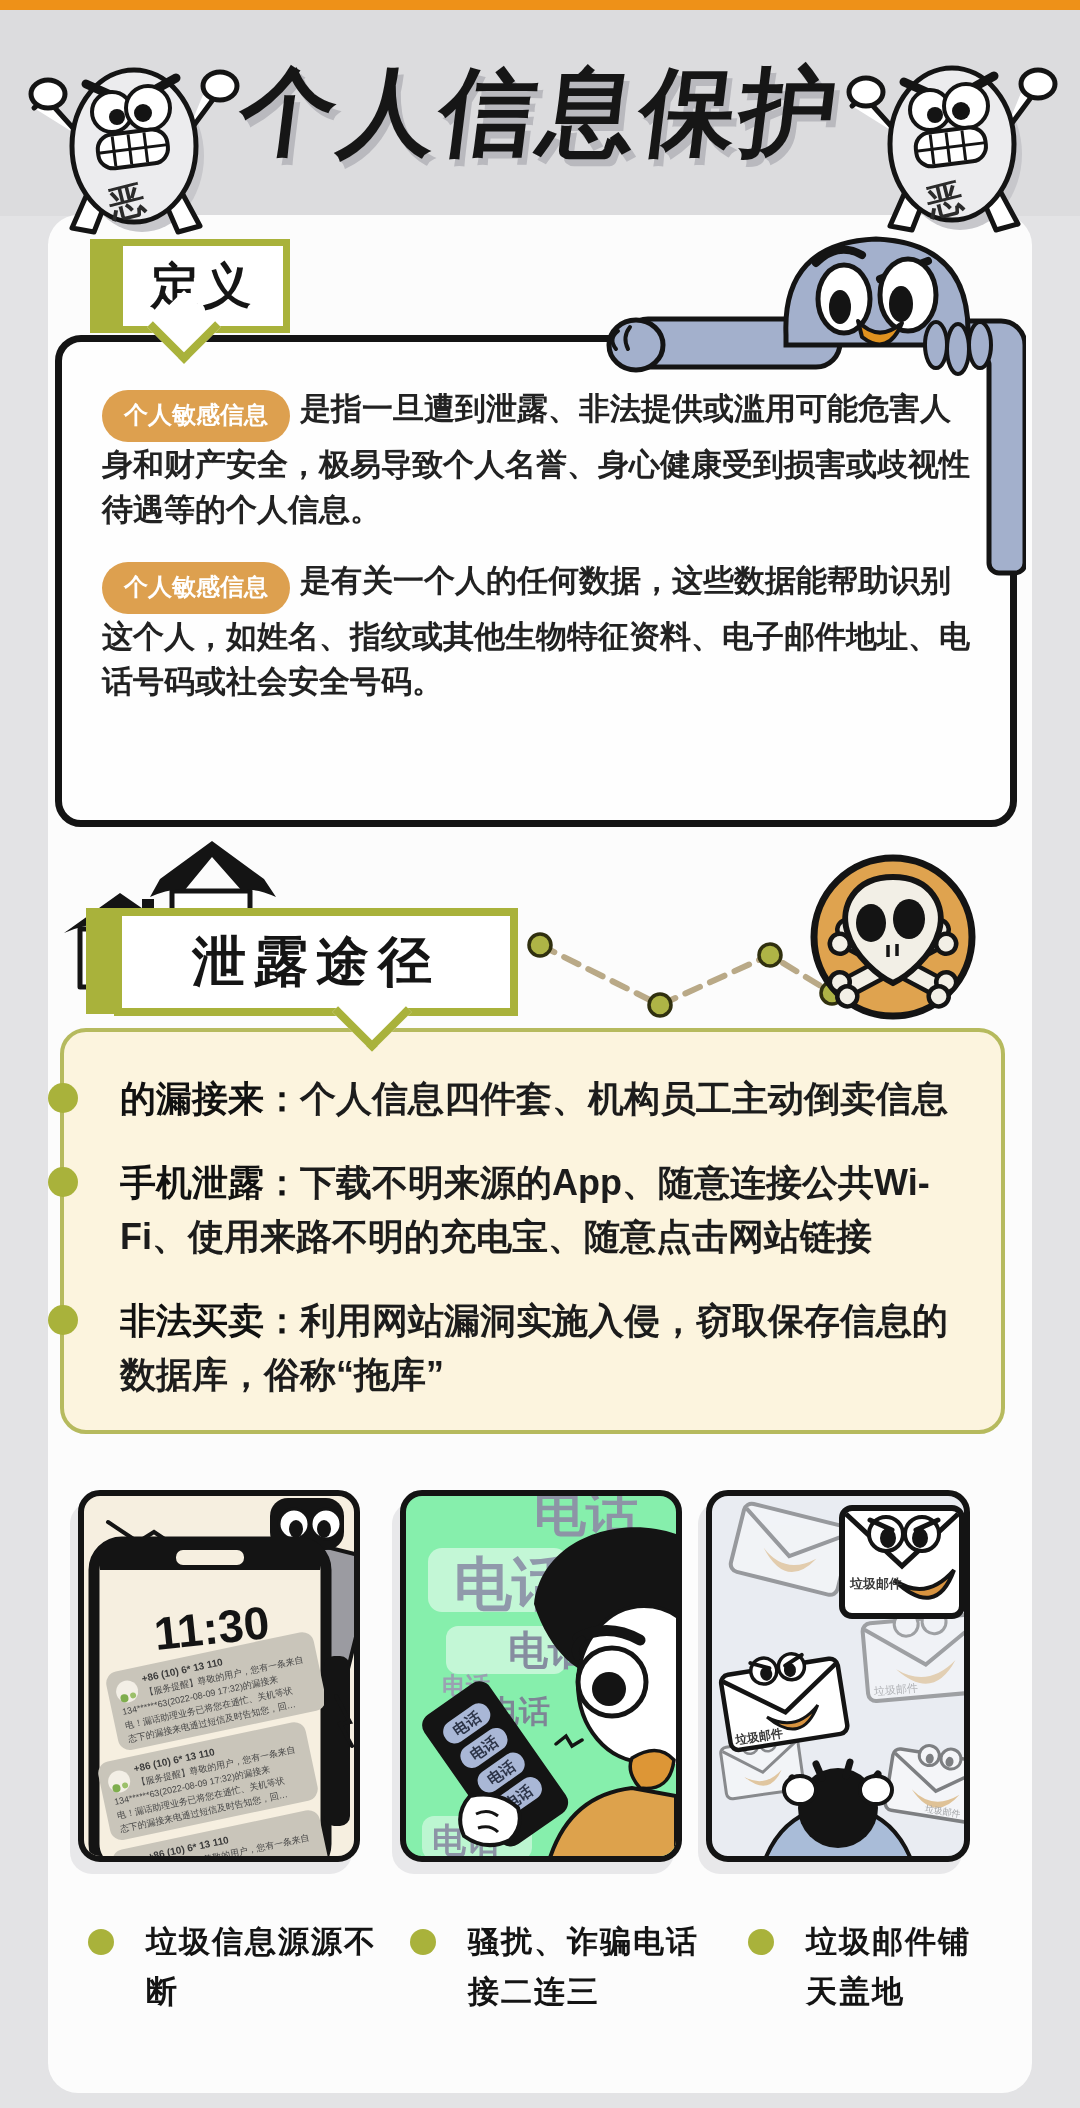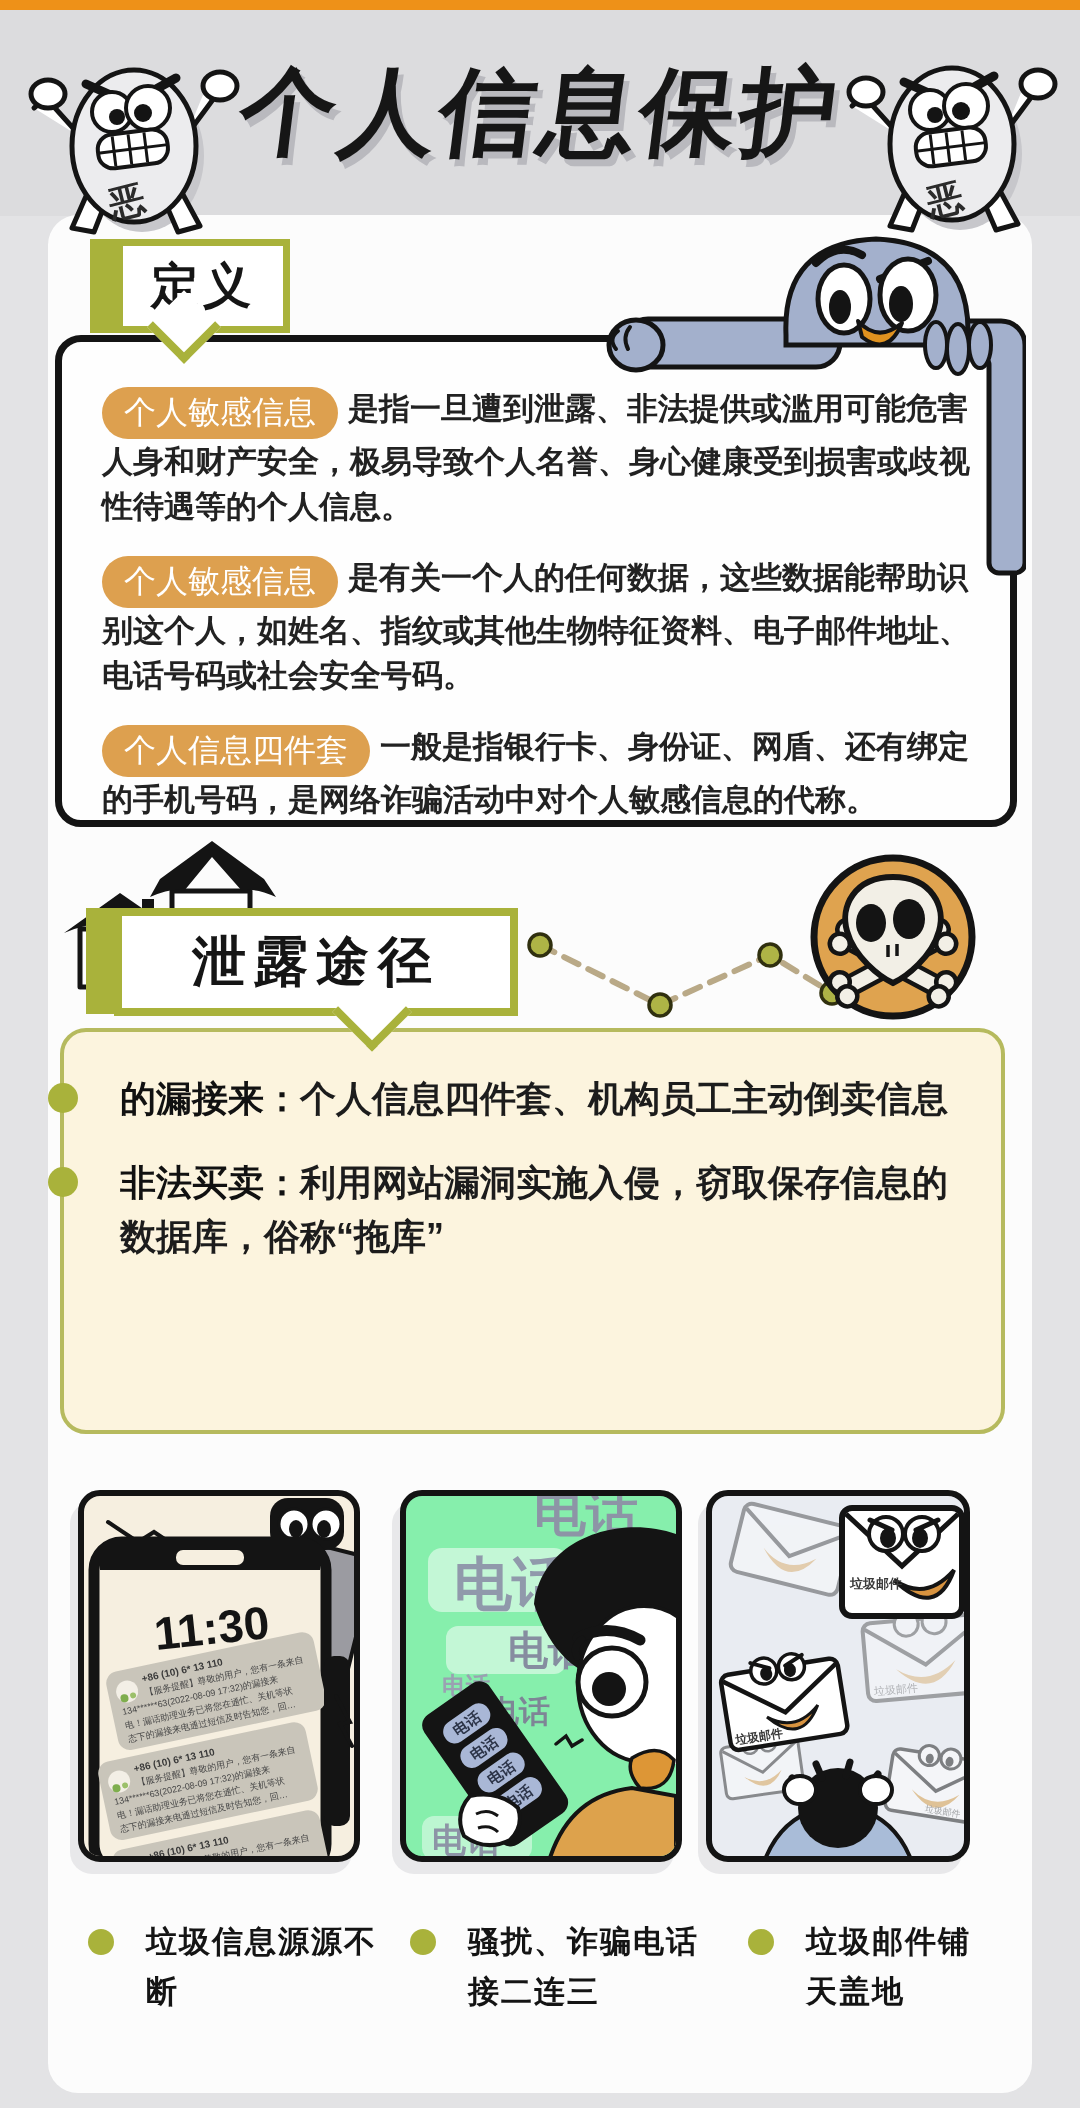--- a/index.html
+++ b/index.html
@@ -17,21 +17,21 @@
   .panel{left:48px;top:215px;width:984px;height:1878px;background:#fcfcfc;border-radius:30px;}
   
   .tag-bar{background:#a9b23b;}
   .tag-box{background:#fff;border:7px solid #a9b23b;display:flex;align-items:center;justify-content:center;
            font-weight:900;color:#151515;}
   .tag-tail{background:#fff;border-right:8px solid #a9b23b;border-bottom:8px solid #a9b23b;transform:rotate(45deg);}
   
   .def-box{left:7px;top:120px;width:962px;height:492px;background:#fefefe;border:7px solid #141414;
            border-radius:26px;box-sizing:border-box;padding:44px 36px 16px 40px;z-index:2;}
   .def-p{font-size:31px;line-height:45px;font-weight:600;color:#222;margin:0 0 26px 0;}
-  .pill{display:inline-block;background:#dda04f;color:#fff;font-weight:400;font-size:32px;line-height:48px;
+  .pill{display:inline-block;background:#dda04f;color:#fff;font-weight:700;font-size:24px;line-height:48px;
         border-radius:40px;padding:1px 22px 3px;margin-right:10px;vertical-align:-4px;}
   
   .leak-box{left:12px;top:813px;width:945px;height:406px;background:#fcf4de;border:4px solid #b6ba5e;
             border-radius:26px;box-sizing:border-box;padding:40px 30px 16px 56px;z-index:1;}
   .leak-item{position:relative;font-size:36px;line-height:54px;font-weight:600;color:#1c1c1c;margin-bottom:30px;}
   .leak-item .lead{font-weight:900;color:#111;}
   .leak-dot{position:absolute;left:-72px;top:11px;width:30px;height:30px;border-radius:50%;background:#a9b23b;}
   
   .gpanel{top:1275px;height:372px;border:6px solid #141414;border-radius:22px;overflow:hidden;
           box-sizing:border-box;box-shadow:-8px 12px 0 rgba(60,60,80,0.10);}
@@ -135,23 +135,20 @@
       </g>
     </svg>
 
     <div class="abs def-box">
       <p class="def-p">
         <span class="pill">个人敏感信息</span><span>是指一旦遭到泄露、非法提供或滥用可能危害人身和财产安全，极易导致个人名誉、身心健康受到损害或歧视性待遇等的个人信息。</span>
       </p>
       <p class="def-p">
         <span class="pill">个人敏感信息</span><span>是有关一个人的任何数据，这些数据能帮助识别这个人，如姓名、指纹或其他生物特征资料、电子邮件地址、电话号码或社会安全号码。</span>
       </p>
-      <p class="def-p">
-        <span class="pill">个人信息四件套</span><span>一般是指银行卡、身份证、网盾、还有绑定的手机号码，是网络诈骗活动中对个人敏感信息的代称。</span>
-      </p>
     </div>
 
     <svg class="abs" style="left:6px;top:618px;z-index:2" width="240" height="160" viewBox="0 0 240 160">
       <g stroke-linejoin="round">
         <rect x="118" y="58" width="78" height="96" fill="#fff" stroke="#141414" stroke-width="5"></rect>
         <path d="M96 64 Q120 54 130 58 L158 24 L188 58 Q200 54 222 64 L210 46 L158 8 L106 46 Z" fill="#141414"></path>
         <rect x="138" y="78" width="15" height="15" fill="#141414"></rect>
         <rect x="168" y="78" width="15" height="15" fill="#141414"></rect>
         <rect x="150" y="118" width="18" height="36" fill="#141414"></rect>
         <rect x="26" y="96" width="84" height="58" fill="#fff" stroke="#141414" stroke-width="5"></rect>
@@ -197,20 +194,24 @@
       <ellipse cx="71" cy="80" rx="15" ry="19" fill="#141414"></ellipse>
       <ellipse cx="109" cy="76" rx="16" ry="20" fill="#141414"></ellipse>
       <line x1="88" y1="102" x2="88" y2="114" stroke="#141414" stroke-width="3.5"></line>
       <line x1="97" y1="101" x2="97" y2="113" stroke="#141414" stroke-width="3.5"></line>
     </svg>
 
     <div class="abs leak-box">
       <div class="leak-item">
         <span class="leak-dot"></span>
         <span class="lead">的漏接来：</span><span>个人信息四件套、机构员工主动倒卖信息</span>
+      </div>
+      <div class="leak-item">
+        <span class="leak-dot"></span>
+        <span class="lead">手机泄露：</span><span>下载不明来源的App、随意连接公共Wi-Fi、使用来路不明的充电宝、随意点击网站链接</span>
       </div>
       <div class="leak-item">
         <span class="leak-dot"></span>
         <span class="lead">非法买卖：</span><span>利用网站漏洞实施入侵，窃取保存信息的数据库，俗称“拖库”</span>
       </div>
     </div>
 
     <div class="abs gpanel" style="left:30px;width:282px;background:#f6efe0">
       <svg width="270" height="360" viewBox="0 0 270 360">
         <path d="M24 26 l30 20 l16 -10 l24 16" fill="none" stroke="#141414" stroke-width="4" stroke-linecap="round"></path>

